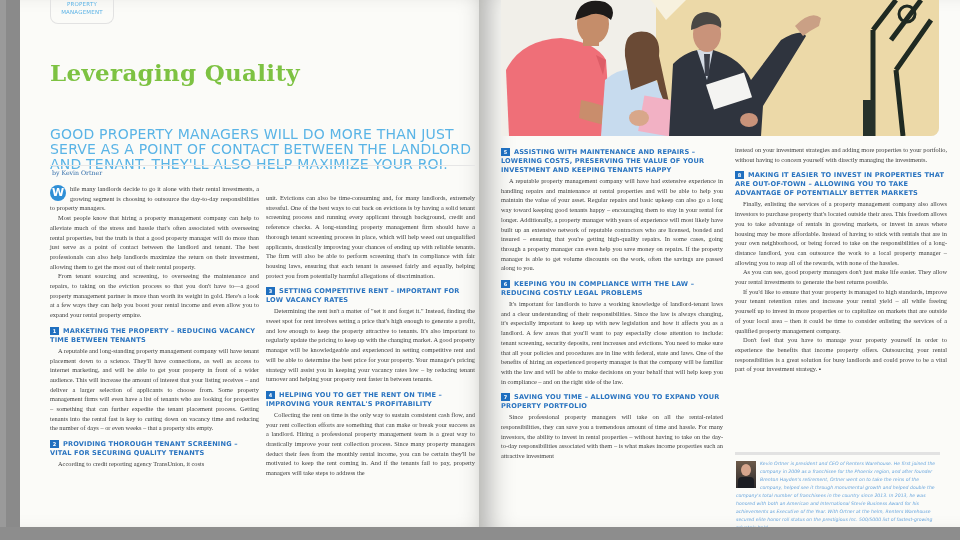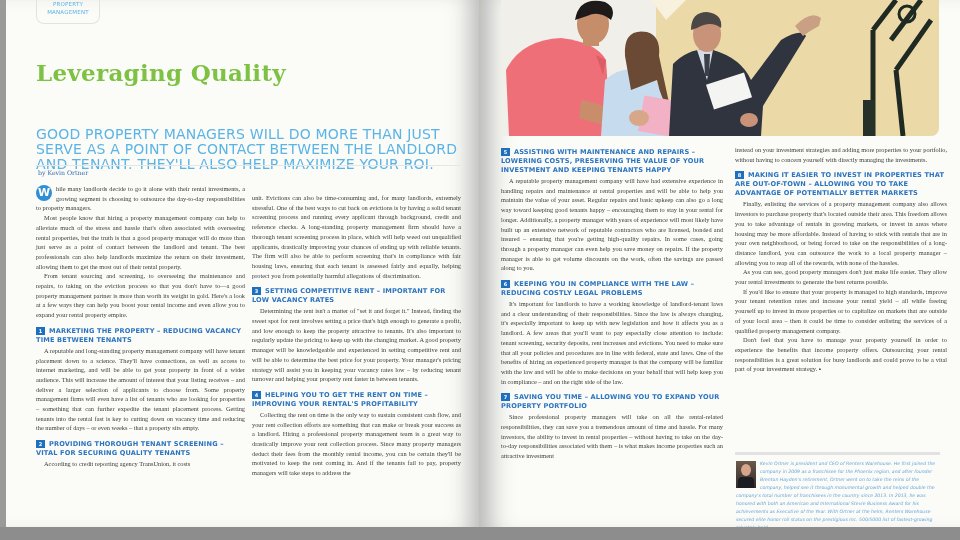--- a/index.html
+++ b/index.html
@@ -1,20 +1,20 @@
 <!DOCTYPE html>
 <html><head>
 <meta charset="utf-8">
 <style>
   * { box-sizing: border-box; margin: 0; padding: 0; }
   html, body { width: 960px; height: 540px; overflow: hidden; background: #8a8a8a; }
   body { position: relative; font-family: "DejaVu Serif", serif; }
 
   .spread { position: absolute; left: 0; top: 0; width: 960px; height: 527px; }
-  .page-left { position: absolute; left: 6px; top: 0; width: 473px; height: 527px; background: #fbfbf8;
+  .page-left { position: absolute; left: 20px; top: 0; width: 473px; height: 527px; background: #fbfbf8;
     box-shadow: inset -22px 0 24px -14px rgba(0,0,0,0.28); overflow: hidden; }
   .page-right { position: absolute; left: 479px; top: 0; width: 481px; height: 527px; background: #fbfbf8;
     box-shadow: inset 26px 0 26px -16px rgba(0,0,0,0.30); overflow: hidden; }
   .bottom-strip { position: absolute; left: 0; top: 527px; width: 960px; height: 13px; background: #8d8d8d; }
   .left-edge { position: absolute; left: 0; top: 0; width: 6px; height: 527px; background: #9a9a9a; }
 
   .section-tag { position: absolute; left: 30px; top: -6px; width: 64px; height: 30px; border: 1.5px solid #e2e2e2;
     border-top: none; border-radius: 0 0 8px 8px; text-align: center; padding-top: 6px;
     font-family: "DejaVu Sans", sans-serif; font-size: 5.5px; line-height: 8px; color: #5cb3e6; letter-spacing: 0.2px; }
 

